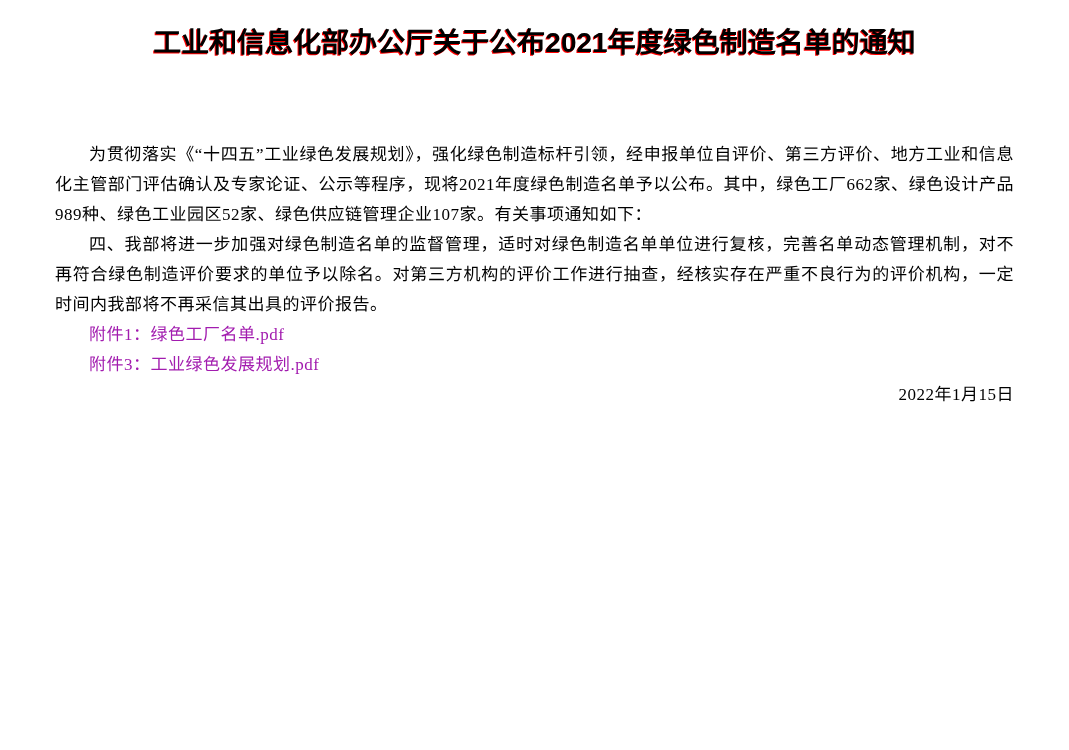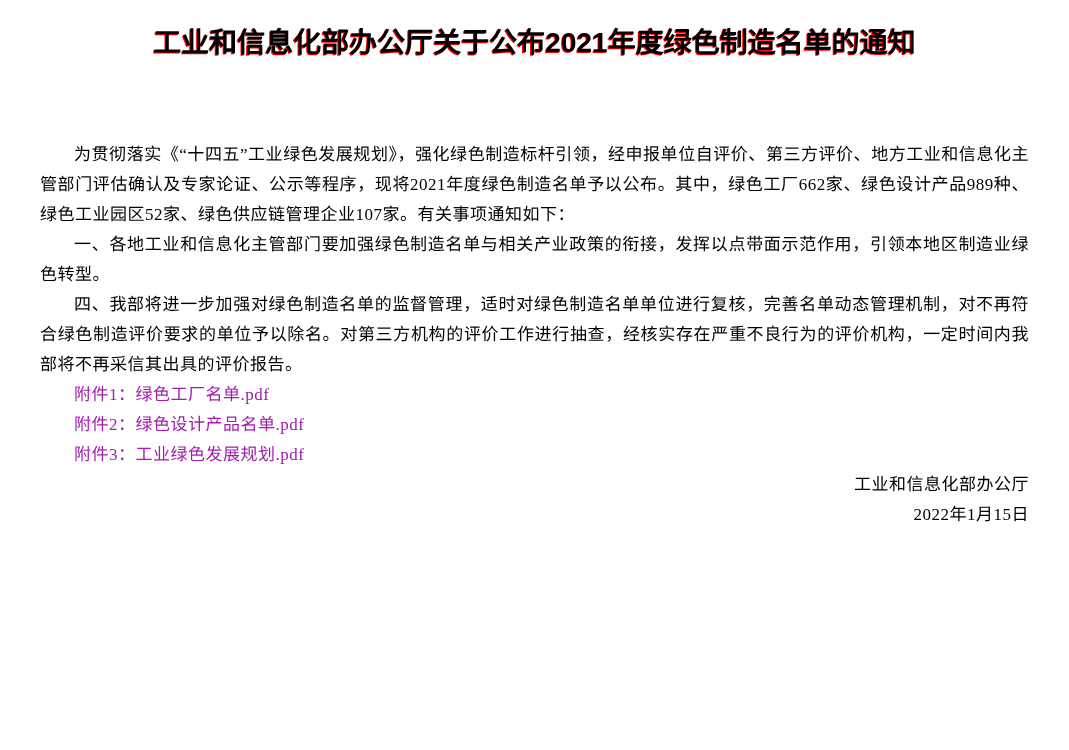--- a/index.html
+++ b/index.html
@@ -21,21 +21,21 @@
     padding-top: 24px;
     text-align: center;
     font-family: "Liberation Sans", "DejaVu Sans", sans-serif;
     font-weight: bold;
     font-size: 28px;
     line-height: 38px;
     
   }
   .content {
     margin-top: 78px;
-    padding: 0 40px;
+    padding: 0 55px;
     font-size: 17px;
     line-height: 30px;
     text-align: justify;
     letter-spacing: 0.5px;
   }
   .content p {
     margin: 0;
     text-indent: 2em;
   }
   .attachments {
@@ -57,31 +57,28 @@
 <body>
 
 <div class="page" style="background: rgb(255, 255, 255);">
 
   <h1 class="title" style="color: rgb(0, 0, 0); text-shadow: rgb(255, 0, 0) -1px 1px 0px;">工业和信息化部办公厅关于公布2021年度绿色制造名单的通知</h1>
 
   <div class="content">
 
     <p>为贯彻落实《“十四五”工业绿色发展规划》，强化绿色制造标杆引领，经申报单位自评价、第三方评价、地方工业和信息化主管部门评估确认及专家论证、公示等程序，现将2021年度绿色制造名单予以公布。其中，绿色工厂662家、绿色设计产品989种、绿色工业园区52家、绿色供应链管理企业107家。有关事项通知如下：</p>
 
-    <p>一、各地工业和信息化主管部门要加强绿色制造名单与相关产业政策的衔接，发挥以点带面示范作用，引领本地区制造业绿色转型。</p>
 
 
 
     <p>四、我部将进一步加强对绿色制造名单的监督管理，适时对绿色制造名单单位进行复核，完善名单动态管理机制，对不再符合绿色制造评价要求的单位予以除名。对第三方机构的评价工作进行抽查，经核实存在严重不良行为的评价机构，一定时间内我部将不再采信其出具的评价报告。</p>
 
     <div class="attachments">
       <div class="attachment">附件1：绿色工厂名单.pdf</div>
-      <div class="attachment">附件2：绿色设计产品名单.pdf</div>
       <div class="attachment">附件3：工业绿色发展规划.pdf</div>
     </div>
 
     <div class="signature-block">
-      <div>工业和信息化部办公厅</div>
       <div>2022年1月15日</div>
     </div>
 
   </div>
 </div>
 
 </body></html>

